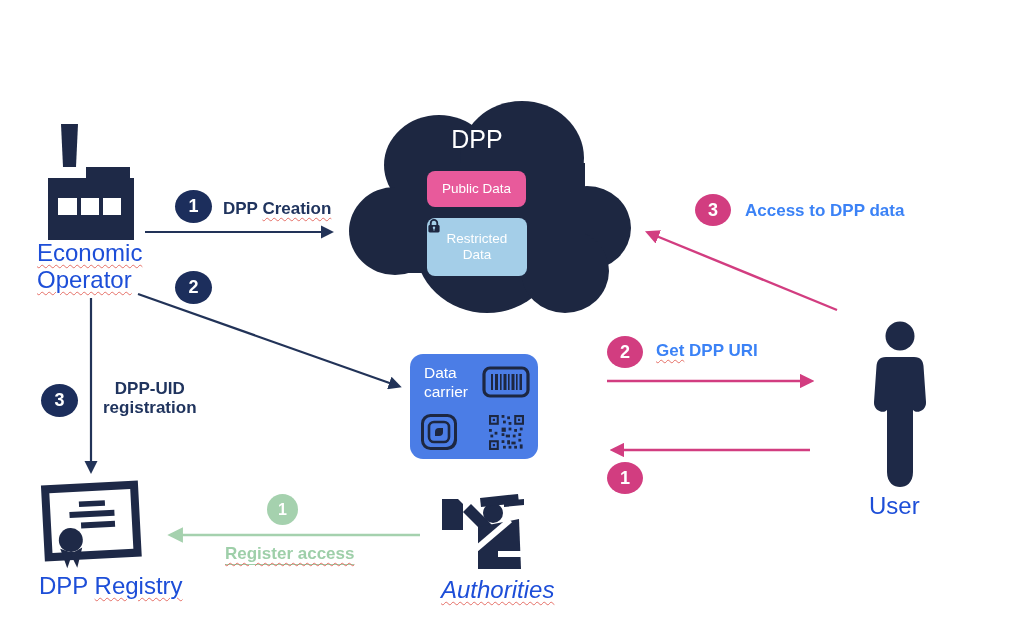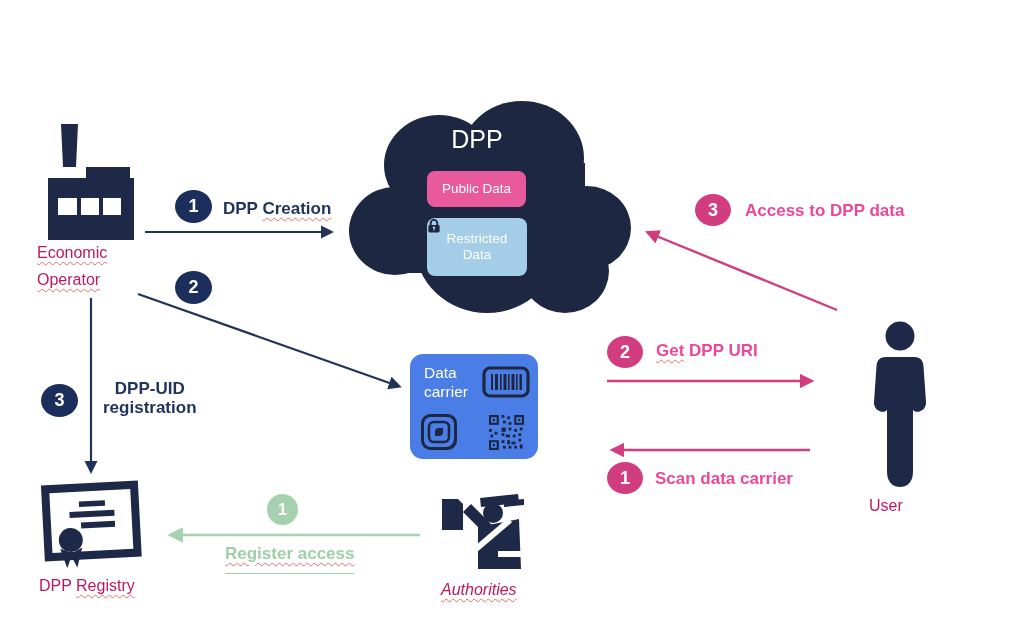--- a/index.html
+++ b/index.html
@@ -14,33 +14,33 @@
   .badge{
     position:absolute;z-index:3;border-radius:50%;color:#fff;font-weight:bold;
     display:flex;align-items:center;justify-content:center;font-size:18px;
   }
   .badge.navy{background:#1c2e5c;width:37px;height:33px;}
   .badge.pink{background:#d23d80;width:36px;height:32px;}
   .badge.green{background:#a5d1ae;width:31px;height:31px;font-size:16px;}
   
   .flowlabel{position:absolute;z-index:3;font-weight:bold;font-size:17px;line-height:19px;white-space:nowrap;}
   .flowlabel.navy{color:#20345e;}
-  .flowlabel.pink{color:#ec4899;}
+  .flowlabel.pink{color:#3b82f6;}
   .flowlabel.green{color:#9ecfa9;}
   
-  .entlabel{position:absolute;z-index:3;font-size:16px;line-height:27px;color:#be185d;white-space:nowrap;}
+  .entlabel{position:absolute;z-index:3;font-size:24px;line-height:27px;color:#1d4ed8;white-space:nowrap;}
   
   .sp{
     text-decoration-line:underline;
     text-decoration-style:wavy;
     text-decoration-color:rgba(224,80,70,0.8);
     text-decoration-thickness:1px;
     text-underline-offset:3px;
   }
-  .greenline{border-bottom:1.5px solid #9ecfa9;padding-bottom:10px;}
+  .greenline{border-bottom:1.5px solid #9ecfa9;padding-bottom:1px;}
   
   #cloud{left:347px;top:93px;width:285px;height:225px;z-index:2;}
   #cloud svg{position:absolute;left:0;top:0;}
   #cloud-title{position:absolute;left:80px;top:32px;width:100px;text-align:center;color:#fff;font-size:25px;z-index:2;}
   .cloudbox{position:absolute;z-index:2;border-radius:8px;color:#fff;font-size:13.5px;
     display:flex;align-items:center;justify-content:center;text-align:right;line-height:16px;}
   #public-box{left:80px;top:78px;width:99px;height:36px;background:#e85a9b;}
   #restricted-box{left:80px;top:125px;width:100px;height:58px;background:#a4cee8;flex-direction:column;}
   #restricted-box .row2{display:flex;align-items:center;gap:4px;}
   
@@ -218,23 +218,20 @@
   <div class="badge pink" style="left:607px;top:336px;">
     <span>2</span>
   </div>
   <div class="flowlabel pink" style="left:656px;top:341px;">
     <span class="sp">Get</span><span> DPP URI</span>
   </div>
 
   <div class="badge pink" style="left:607px;top:462px;">
     <span>1</span>
   </div>
-  <div class="flowlabel pink" style="left:655px;top:469px;">
-    <span>Scan data carrier</span>
-  </div>
 
   <div class="badge green" style="left:267px;top:494px;">
     <span>1</span>
   </div>
   <div class="flowlabel green" style="left:225px;top:544px;">
     <span class="sp greenline">Register access</span>
   </div>
 
   <svg class="abs icon" style="left:40px;top:477px;" width="102" height="95" viewBox="0 0 102 95">
     <g transform="rotate(-3 51 47)">

